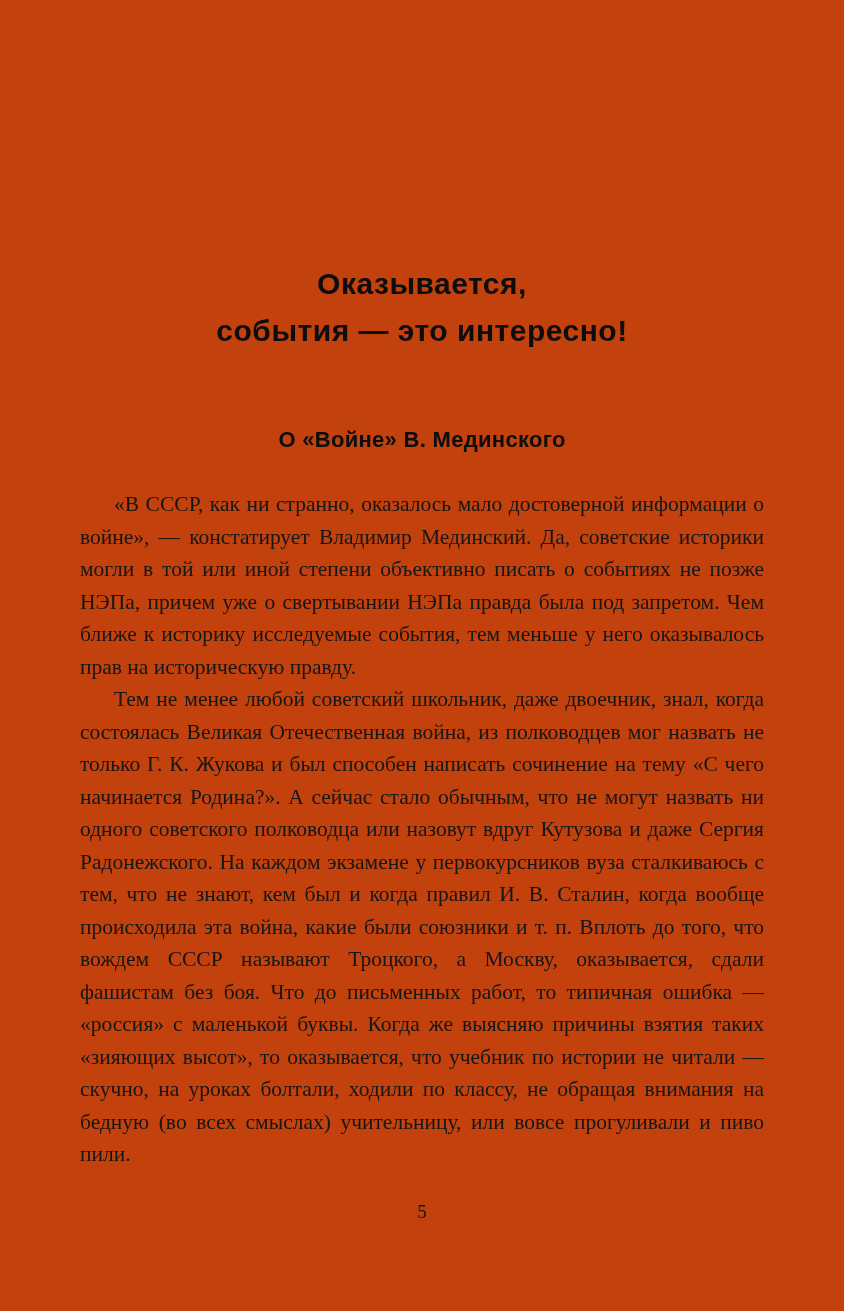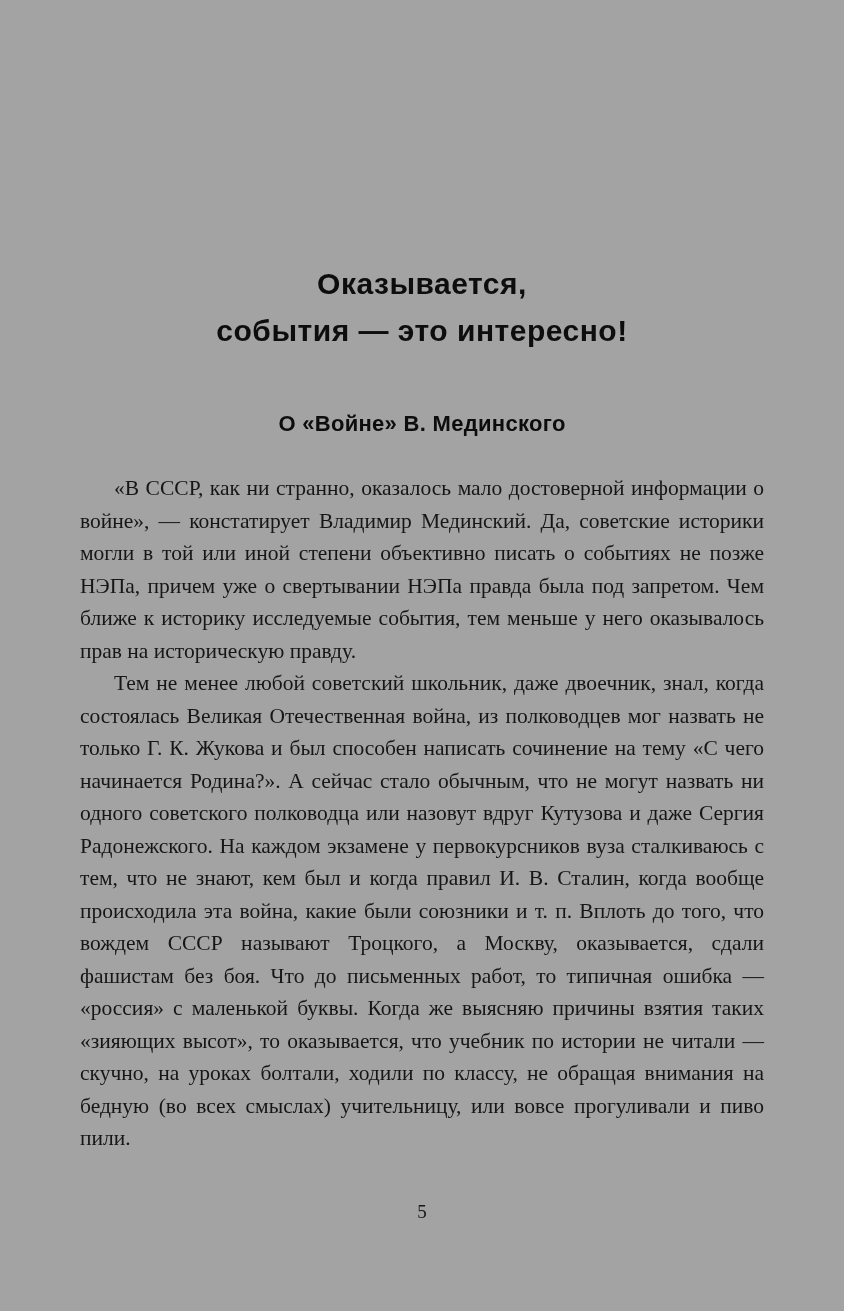--- a/index.html
+++ b/index.html
@@ -4,37 +4,37 @@
 <style>
   html, body {
     margin: 0;
     padding: 0;
     background: #ffffff;
   }
   .page {
     position: relative;
     width: 844px;
     height: 1311px;
-    background: #a3a3a3;
+    background: #c2410c;
     color: #161616;
     font-family: "Liberation Serif", serif;
     overflow: hidden;
   }
   .title-block {
     padding-top: 260px;
     text-align: center;
     font-family: "Liberation Sans", sans-serif;
     font-weight: bold;
     font-size: 30px;
     line-height: 47px;
     color: #0d0d0d;
     letter-spacing: 0.5px;
   }
   .subtitle {
-    margin-top: 56px;
+    margin-top: 72px;
     text-align: center;
     font-family: "Liberation Sans", sans-serif;
     font-weight: bold;
     font-size: 22px;
     line-height: 28px;
     color: #0d0d0d;
     letter-spacing: 0.3px;
   }
   .body-text {
     margin: 34px 80px 8px 80px;

